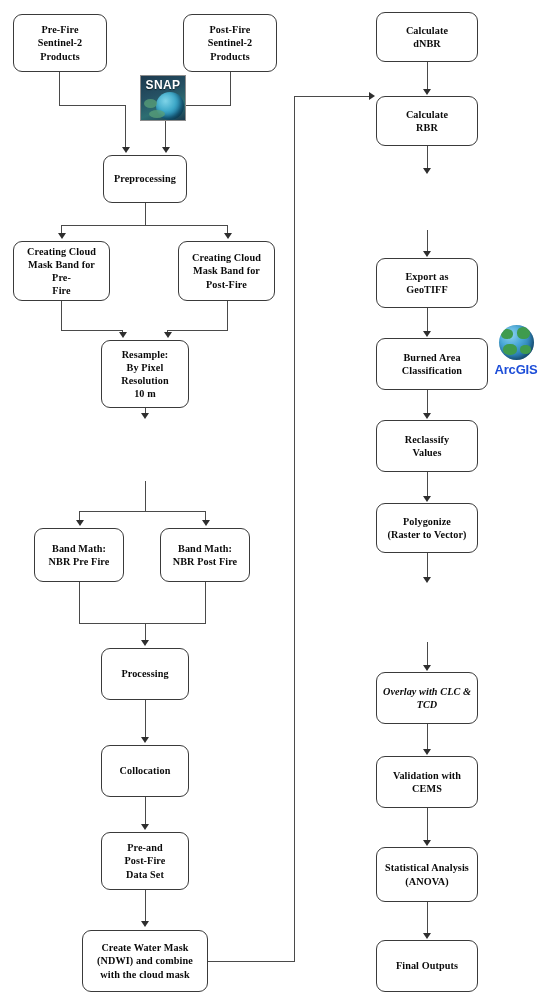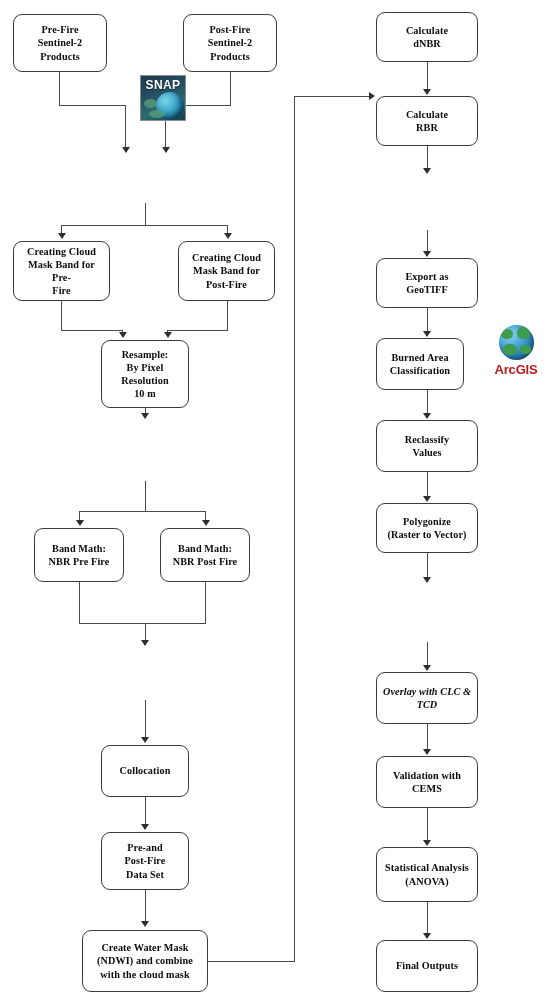--- a/index.html
+++ b/index.html
@@ -116,37 +116,38 @@
   #arcgis-logo .land {
     position: absolute;
     background: #3f9b4e;
     border-radius: 45%;
   }
   #arcgis-logo .arc-label {
     margin-top: 2px;
     font-family: "Liberation Sans", "DejaVu Sans", sans-serif;
     font-weight: bold;
     font-size: 13px;
-    color: #b91c1c;
+    color: #1d4ed8;
     letter-spacing: -0.2px;
   }
 </style>
 </head>
 <body>
 
 <div id="canvas">
 
   <div class="node" style="left:13px; top:14px; width:94px; height:58px;">Pre-Fire
 Sentinel-2
 Products</div>
 
   <div class="node" style="left:183px; top:14px; width:94px; height:58px;">Post-Fire
 Sentinel-2
 Products</div>
 
+  <div class="node" style="left:103px; top:155px; width:84px; height:48px;">Preprocessing</div>
 
   <div class="node" style="left:13px; top:241px; width:97px; height:60px;">Creating Cloud
 Mask Band for Pre-
 Fire</div>
 
   <div class="node" style="left:178px; top:241px; width:97px; height:60px;">Creating Cloud
 Mask Band for
 Post-Fire</div>
 
   <div class="node" style="left:101px; top:340px; width:88px; height:68px;">Resample:
@@ -154,20 +155,21 @@
 Resolution
 10 m</div>
 
 
   <div class="node" style="left:34px; top:528px; width:90px; height:54px;">Band Math:
 NBR Pre Fire</div>
 
   <div class="node" style="left:160px; top:528px; width:90px; height:54px;">Band Math:
 NBR Post Fire</div>
 
+  <div class="node" style="left:101px; top:648px; width:88px; height:52px;">Processing</div>
 
   <div class="node" style="left:101px; top:745px; width:88px; height:52px;">Collocation</div>
 
   <div class="node" style="left:101px; top:832px; width:88px; height:58px;">Pre-and
 Post-Fire
 Data Set</div>
 
   <div class="node" style="left:82px; top:930px; width:126px; height:62px;">Create Water Mask
 (NDWI) and combine
 with the cloud mask</div>
@@ -175,21 +177,21 @@
   <div class="node" style="left:376px; top:12px; width:102px; height:50px;">Calculate
 dNBR</div>
 
   <div class="node" style="left:376px; top:96px; width:102px; height:50px;">Calculate
 RBR</div>
 
 
   <div class="node" style="left:376px; top:258px; width:102px; height:50px;">Export as
 GeoTIFF</div>
 
-  <div class="node" style="left:376px; top:338px; width:88px; height:52px;">Burned Area
+  <div class="node" style="left:376px; top:338px; width:112px; height:52px;">Burned Area
 Classification</div>
 
   <div class="node" style="left:376px; top:420px; width:102px; height:52px;">Reclassify
 Values</div>
 
   <div class="node" style="left:376px; top:503px; width:102px; height:50px;">Polygonize
 (Raster to Vector)</div>
 
 
   <div class="node" style="left:376px; top:672px; width:102px; height:52px;font-style:italic;">Overlay with CLC &amp;

